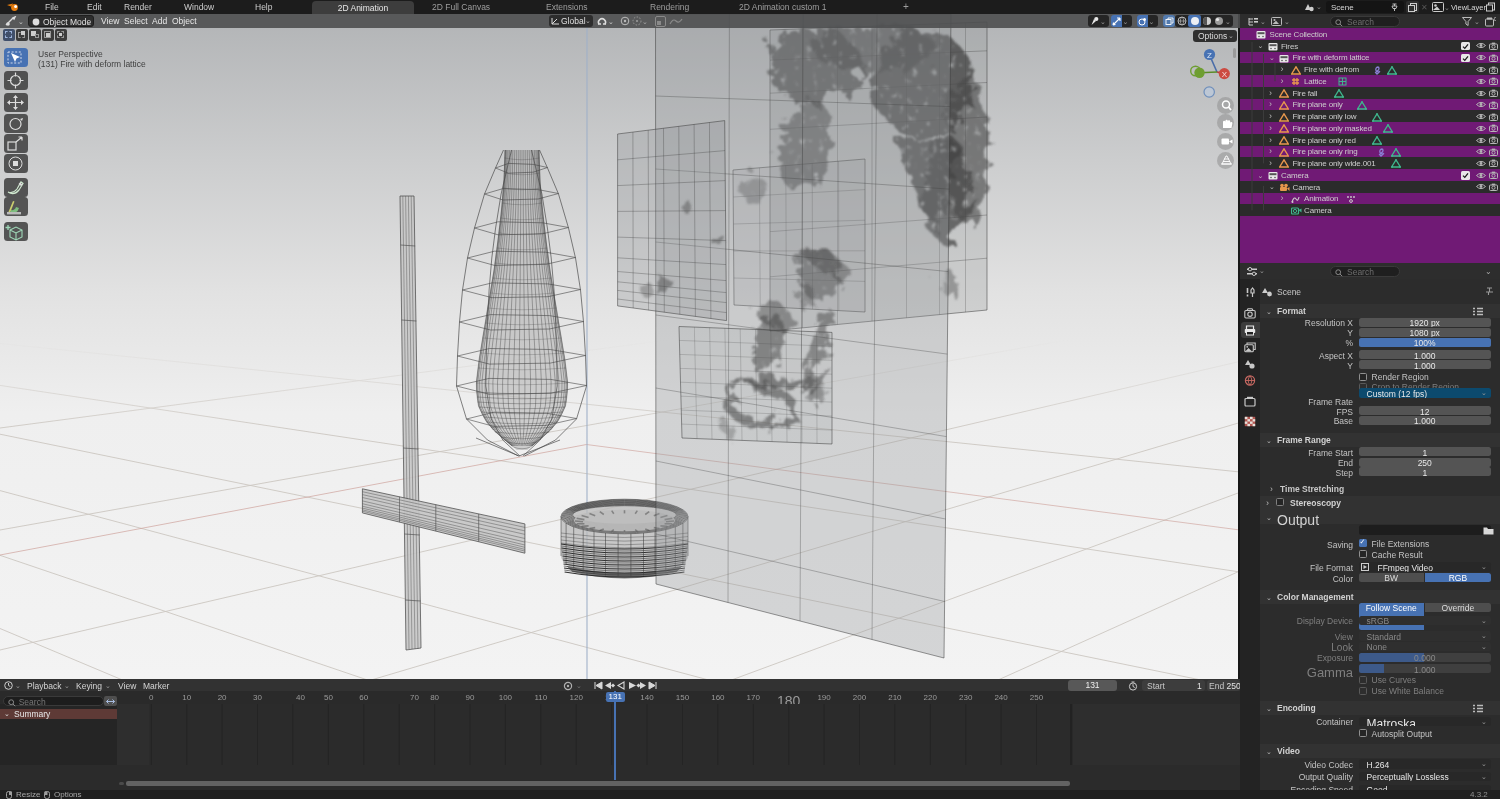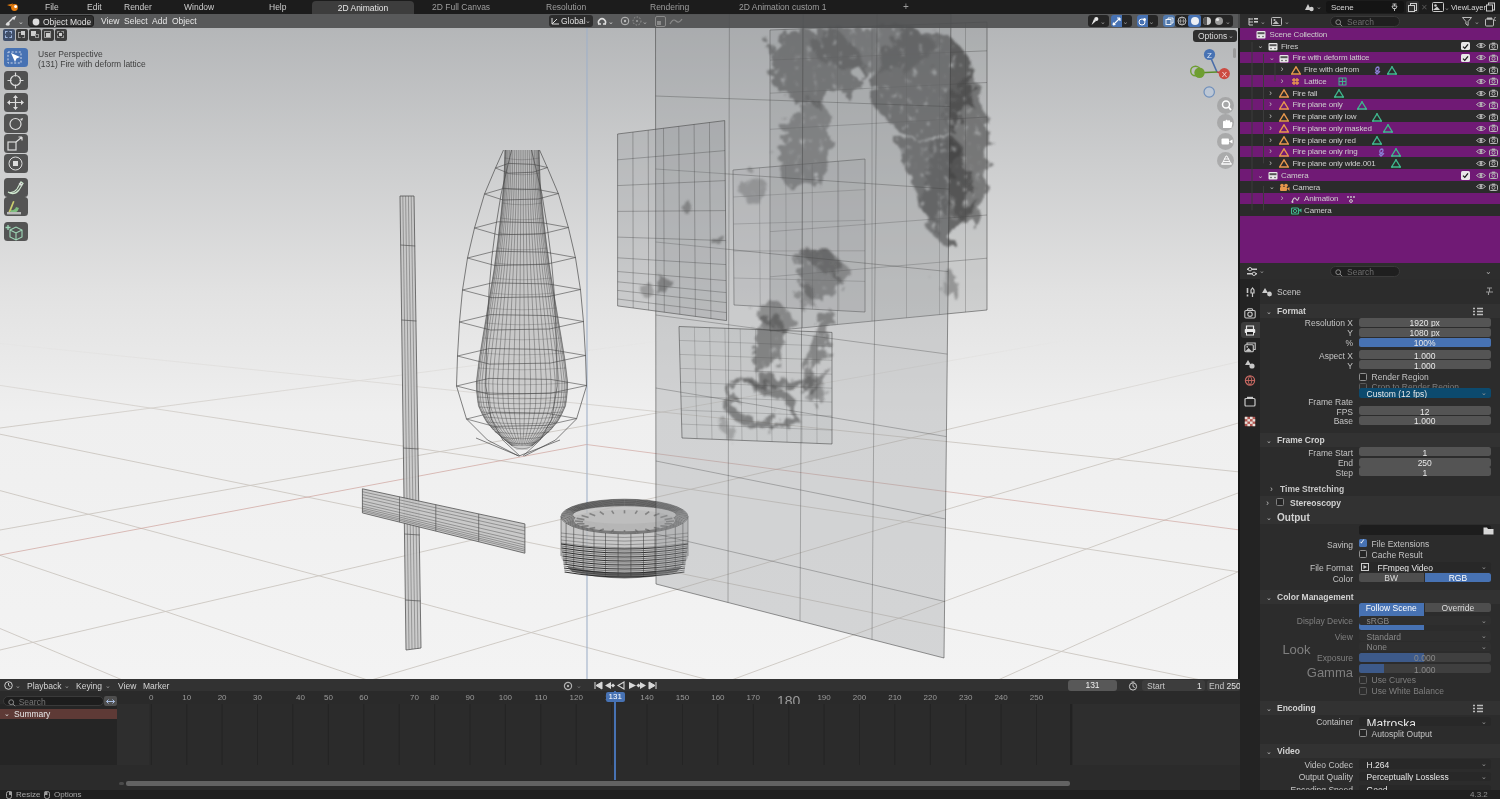--- a/index.html
+++ b/index.html
@@ -8,24 +8,24 @@
 <div class="abs" style="left:0;top:0;width:1500px;height:14px;background:#1c1c1c">
  <svg class="abs" style="left:7px;top:2px" width="13" height="10" viewBox="0 0 13 10">
       <circle cx="7.5" cy="5.5" r="3.4" fill="#e87d0d"></circle>
       <circle cx="8.6" cy="4.6" r="1.5" fill="#fff"></circle>
       <path d="M0,3 L6,1.5 L4,4.5 Z" fill="#e87d0d"></path>
     </svg>
  <span class="tx" style="left:45px;top:2px;font-size:8.5px;color:#cdcdcd">File</span>
  <span class="tx" style="left:87px;top:2px;font-size:8.5px;color:#cdcdcd">Edit</span>
  <span class="tx" style="left:124px;top:2px;font-size:8.5px;color:#cdcdcd">Render</span>
  <span class="tx" style="left:184px;top:2px;font-size:8.5px;color:#cdcdcd">Window</span>
- <span class="tx" style="left:269px;top:2px;font-size:8.5px;color:#cdcdcd">Help</span>
+ <span class="tx" style="left:255px;top:2px;font-size:8.5px;color:#cdcdcd">Help</span>
  <div class="abs" style="left:312px;top:1px;width:102px;height:13px;background:#3d3d3d;border-radius:4px 4px 0 0;text-align:center;font-size:8.5px;color:#e8e8e8;padding-top:2px">2D Animation</div>
  <span class="tx" style="left:432px;top:2px;font-size:8.5px;color:#9e9e9e">2D Full Canvas</span>
- <span class="tx" style="left:546px;top:2px;font-size:8.5px;color:#9e9e9e">Resolution</span>
+ <span class="tx" style="left:546px;top:2px;font-size:8.5px;color:#9e9e9e">Extensions</span>
  <span class="tx" style="left:650px;top:2px;font-size:8.5px;color:#9e9e9e">Rendering</span>
  <span class="tx" style="left:739px;top:2px;font-size:8.5px;color:#9e9e9e">2D Animation custom 1</span>
  <span class="tx" style="left:903px;top:1px;font-size:10px;color:#9e9e9e">+</span>
  <svg class="abs" style="left:1303px;top:2px" width="12" height="10" viewBox="0 0 12 10">
       <path d="M2,8 L5,2 L8,8 Z" fill="#ccc"></path>
       <circle cx="8.5" cy="7" r="2.2" fill="#ccc"></circle>
     </svg>
  <span class="tx" style="left:1316px;top:3px;font-size:7px;color:#888">⌄</span>
  <div class="abs" style="left:1326px;top:1px;width:78px;height:12px;background:#141414;border-radius:3px"></div>
  <span class="tx" style="left:1331px;top:2.5px;font-size:8px;color:#d8d8d8">Scene</span>
@@ -994,42 +994,42 @@
     <span class="tx" style="left:0;top:143.9px;width:113px;text-align:right;font-size:8.5px;color:#c4c4c4">FPS</span>
     <div class="abs" style="left:118.6px;top:143.4px;width:132.3px;height:9px;background:#545454;border-radius:2.5px;overflow:hidden">
       <div class="abs" style="left:0;top:0.5px;width:100%;text-align:center;font-size:8.5px;color:#e8e8e8">12</div>
     </div>
     <span class="tx" style="left:0;top:153.4px;width:113px;text-align:right;font-size:8.5px;color:#c4c4c4">Base</span>
     <div class="abs" style="left:118.6px;top:152.9px;width:132.3px;height:9px;background:#545454;border-radius:2.5px;overflow:hidden">
       <div class="abs" style="left:0;top:0.5px;width:100%;text-align:center;font-size:8.5px;color:#e8e8e8">1.000</div>
     </div>
     <div class="abs" style="left:20px;top:169.5px;width:240px;height:14px;background:#323232"></div>
     <span class="tx" style="left:26px;top:173.5px;font-size:7px;color:#bbb">⌄</span>
-    <span class="tx" style="left:37px;top:171.5px;font-size:8.5px;font-weight:bold;color:#d2d2d2">Frame Crop</span>
+    <span class="tx" style="left:37px;top:171.5px;font-size:8.5px;font-weight:bold;color:#d2d2d2">Frame Range</span>
     <span class="tx" style="left:0;top:184.9px;width:113px;text-align:right;font-size:8.5px;color:#c4c4c4">Frame Start</span>
     <div class="abs" style="left:118.6px;top:184.4px;width:132.3px;height:9px;background:#545454;border-radius:2.5px;overflow:hidden">
       <div class="abs" style="left:0;top:0.5px;width:100%;text-align:center;font-size:8.5px;color:#e8e8e8">1</div>
     </div>
     <span class="tx" style="left:0;top:195.1px;width:113px;text-align:right;font-size:8.5px;color:#c4c4c4">End</span>
     <div class="abs" style="left:118.6px;top:194.6px;width:132.3px;height:9px;background:#545454;border-radius:2.5px;overflow:hidden">
       <div class="abs" style="left:0;top:0.5px;width:100%;text-align:center;font-size:8.5px;color:#e8e8e8">250</div>
     </div>
     <span class="tx" style="left:0;top:204.9px;width:113px;text-align:right;font-size:8.5px;color:#c4c4c4">Step</span>
     <div class="abs" style="left:118.6px;top:204.4px;width:132.3px;height:9px;background:#545454;border-radius:2.5px;overflow:hidden">
       <div class="abs" style="left:0;top:0.5px;width:100%;text-align:center;font-size:8.5px;color:#e8e8e8">1</div>
     </div>
     <span class="tx" style="left:30px;top:221.0px;font-size:8.5px;color:#bbb">›</span>
     <span class="tx" style="left:40px;top:221.0px;font-size:8.5px;font-weight:bold;color:#c8c8c8">Time Stretching</span>
     <div class="abs" style="left:20px;top:232.5px;width:240px;height:14px;background:#323232"></div>
     <span class="tx" style="left:26px;top:234.5px;font-size:9px;color:#bbb">›</span>
     <span class="tx" style="left:50px;top:234.5px;font-size:8.5px;font-weight:bold;color:#d2d2d2">Stereoscopy</span>
     <div class="abs" style="left:36px;top:234.5px;width:8px;height:8px;background:#252525;border:1px solid #808080;border-radius:1.5px"></div>
     <div class="abs" style="left:20px;top:246.5px;width:240px;height:14px;background:#323232"></div>
     <span class="tx" style="left:26px;top:250.5px;font-size:7px;color:#bbb">⌄</span>
-    <span class="tx" style="left:37px;top:248.5px;font-size:10px;font-weight:bold;color:#d2d2d2">Output</span>
+    <span class="tx" style="left:37px;top:248.5px;font-size:14px;font-weight:normal;color:#d2d2d2">Output</span>
     <div class="abs" style="left:118.6px;top:261.6px;width:132.3px;height:10.5px;background:#1d1d1d;border-radius:2.5px;overflow:hidden"></div>
     <svg class="abs" style="left:243px;top:263.0px" width="11" height="9" viewBox="0 0 11 9">
       <path d="M0.5,8.5 V1.5 h3.5 l1,1.5 h5.5 v5.5 Z" fill="#d8d8d8"></path>
     </svg>
     <span class="tx" style="left:0;top:276.9px;width:113px;text-align:right;font-size:8.5px;color:#c4c4c4">Saving</span>
     <div class="abs" style="left:118.6px;top:276.4px;width:8px;height:8px;background:#4772b3;border-radius:1.5px"></div>
     <span class="tx" style="left:119.6px;top:274.9px;font-size:7px;color:#fff">✓</span>
     <span class="tx" style="left:131.6px;top:275.9px;font-size:8.5px;color:#c4c4c4">File Extensions</span>
     <div class="abs" style="left:118.6px;top:287.2px;width:8px;height:8px;background:#252525;border:1px solid #909090;border-radius:1.5px"></div>
     <span class="tx" style="left:131.6px;top:286.7px;font-size:8.5px;color:#c4c4c4">Cache Result</span>
@@ -1053,21 +1053,21 @@
     <span class="tx" style="left:0;top:353.4px;width:113px;text-align:right;font-size:8.5px;color:#7f7f7f">Display Device</span>
     <div class="abs" style="left:118.6px;top:352.9px;width:132.3px;height:9.5px;background:#2f2f2f;border-radius:2.5px;overflow:hidden">
       <span class="tx" style="left:8px;top:0.5px;font-size:8.5px;color:#8a8a8a">sRGB</span>
       <span class="tx" style="left:122.3px;top:1px;font-size:7px;color:#999">⌄</span>
     </div>
     <span class="tx" style="left:0;top:368.5px;width:113px;text-align:right;font-size:8.5px;color:#7f7f7f">View</span>
     <div class="abs" style="left:118.6px;top:368.0px;width:132.3px;height:9.5px;background:#2f2f2f;border-radius:2.5px;overflow:hidden">
       <span class="tx" style="left:8px;top:0.5px;font-size:8.5px;color:#8a8a8a">Standard</span>
       <span class="tx" style="left:122.3px;top:1px;font-size:7px;color:#999">⌄</span>
     </div>
-    <span class="tx" style="left:0;top:379.3px;width:113px;text-align:center;font-size:13px;color:#7f7f7f">Look</span>
+    <span class="tx" style="left:0;top:379.3px;width:113px;text-align:right;font-size:10px;color:#7f7f7f">Look</span>
     <div class="abs" style="left:118.6px;top:378.8px;width:132.3px;height:9.5px;background:#2f2f2f;border-radius:2.5px;overflow:hidden">
       <span class="tx" style="left:8px;top:0.5px;font-size:8.5px;color:#8a8a8a">None</span>
       <span class="tx" style="left:122.3px;top:1px;font-size:7px;color:#999">⌄</span>
     </div>
     <span class="tx" style="left:0;top:390.4px;width:113px;text-align:right;font-size:8.5px;color:#7f7f7f">Exposure</span>
     <div class="abs" style="left:118.6px;top:389.9px;width:132.3px;height:9px;background:#3f3f3f;border-radius:2.5px;overflow:hidden">
       <div class="abs" style="left:0;top:0;width:65.8px;height:9px;background:#3d5a8a"></div>
       <div class="abs" style="left:0;top:0.5px;width:100%;text-align:center;font-size:8.5px;color:#8a8a8a">0.000</div>
     </div>
     <span class="tx" style="left:0;top:401.5px;width:113px;text-align:right;font-size:13px;color:#7f7f7f">Gamma</span>

